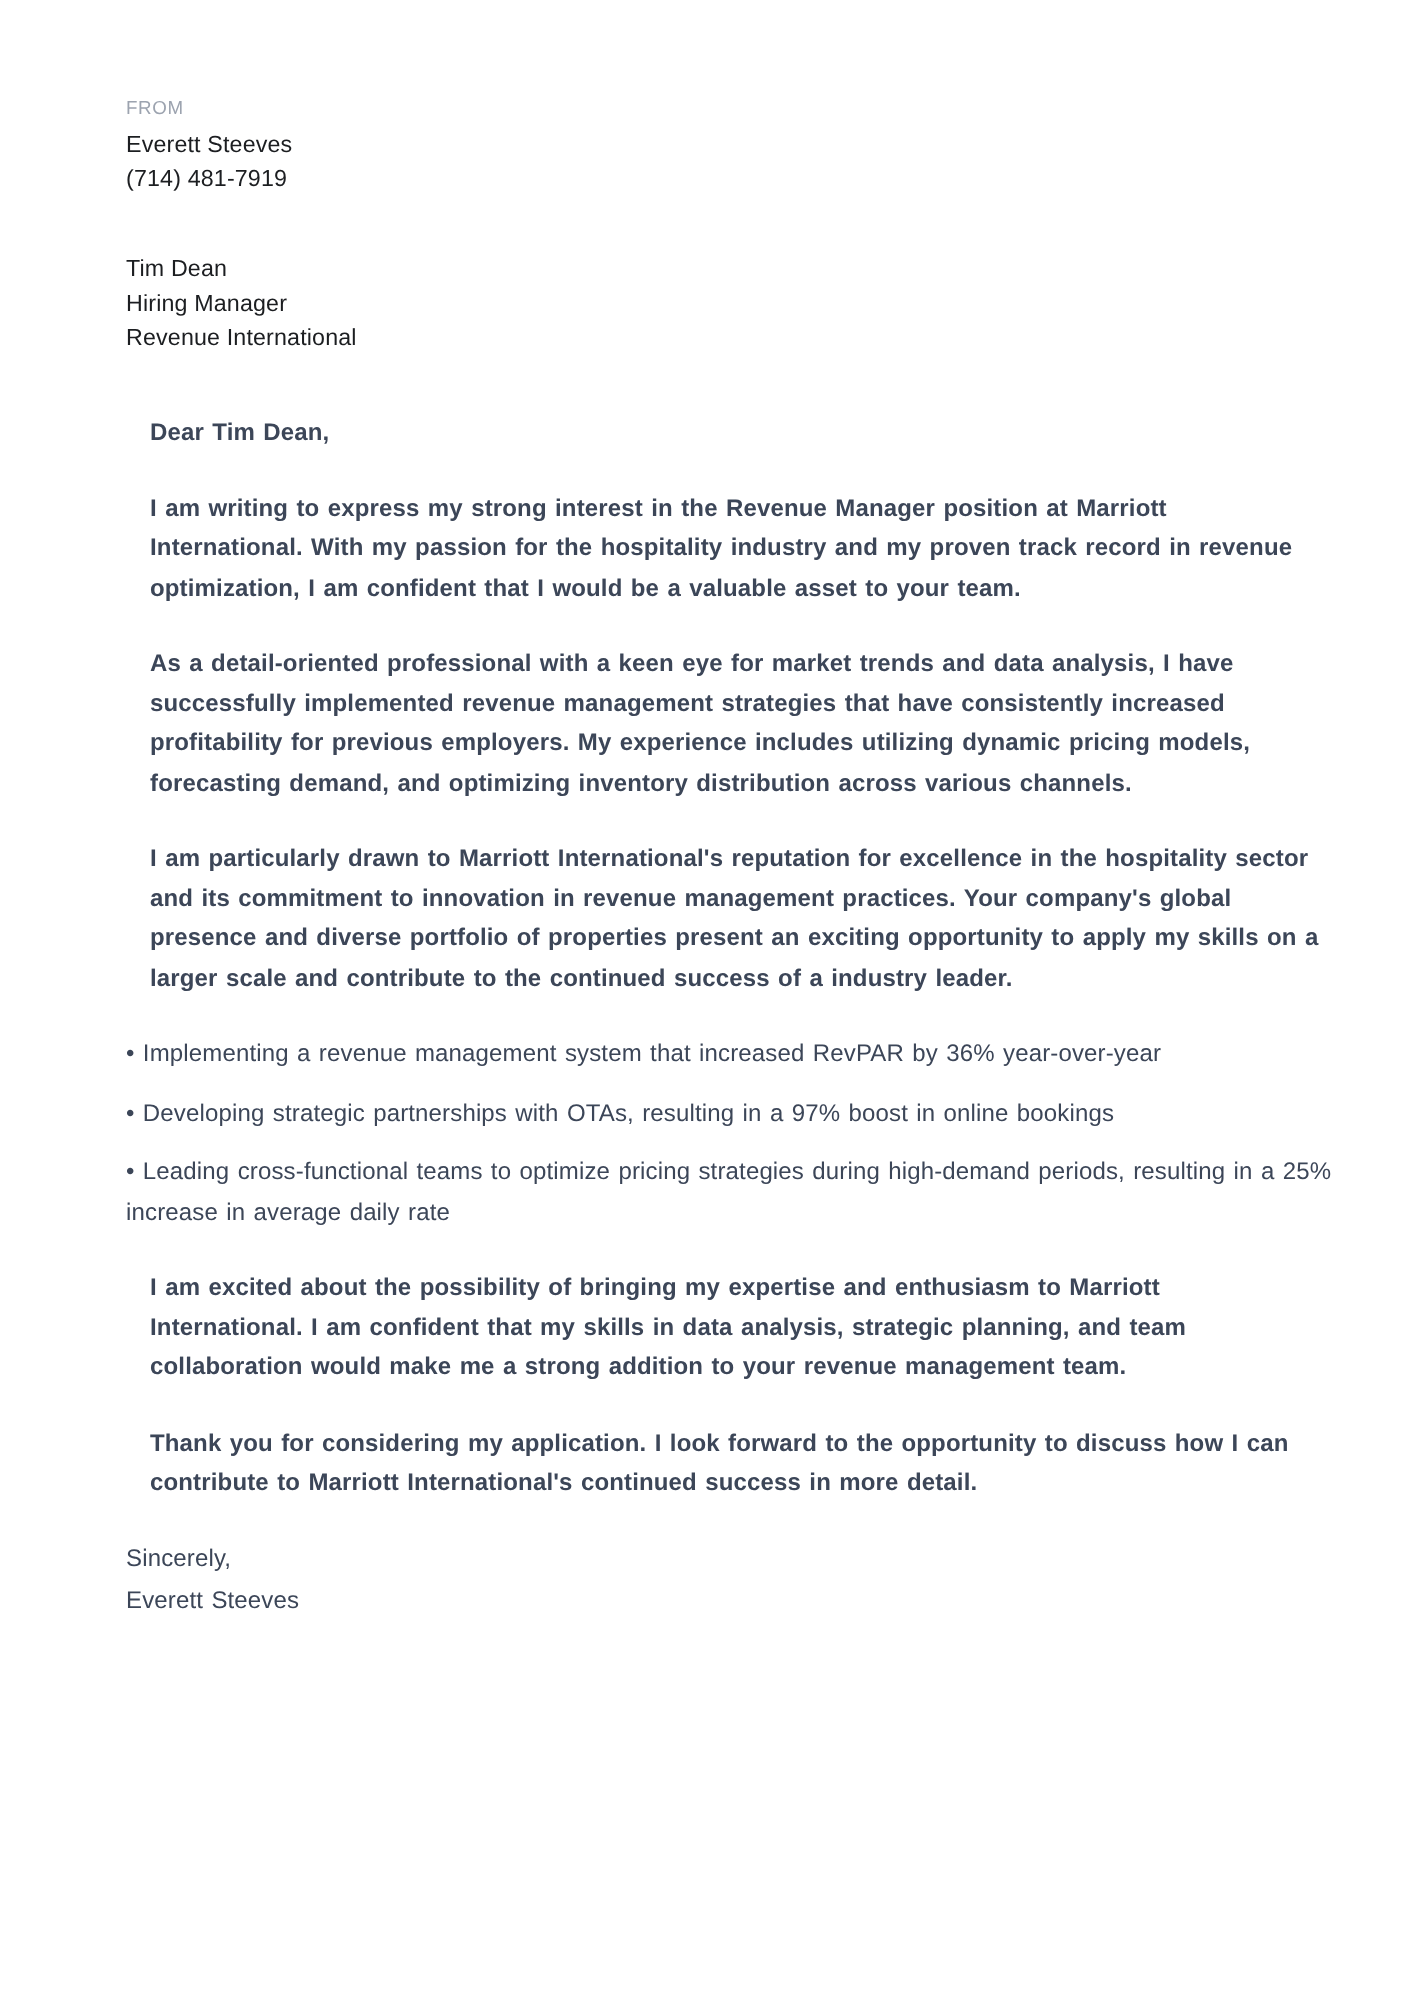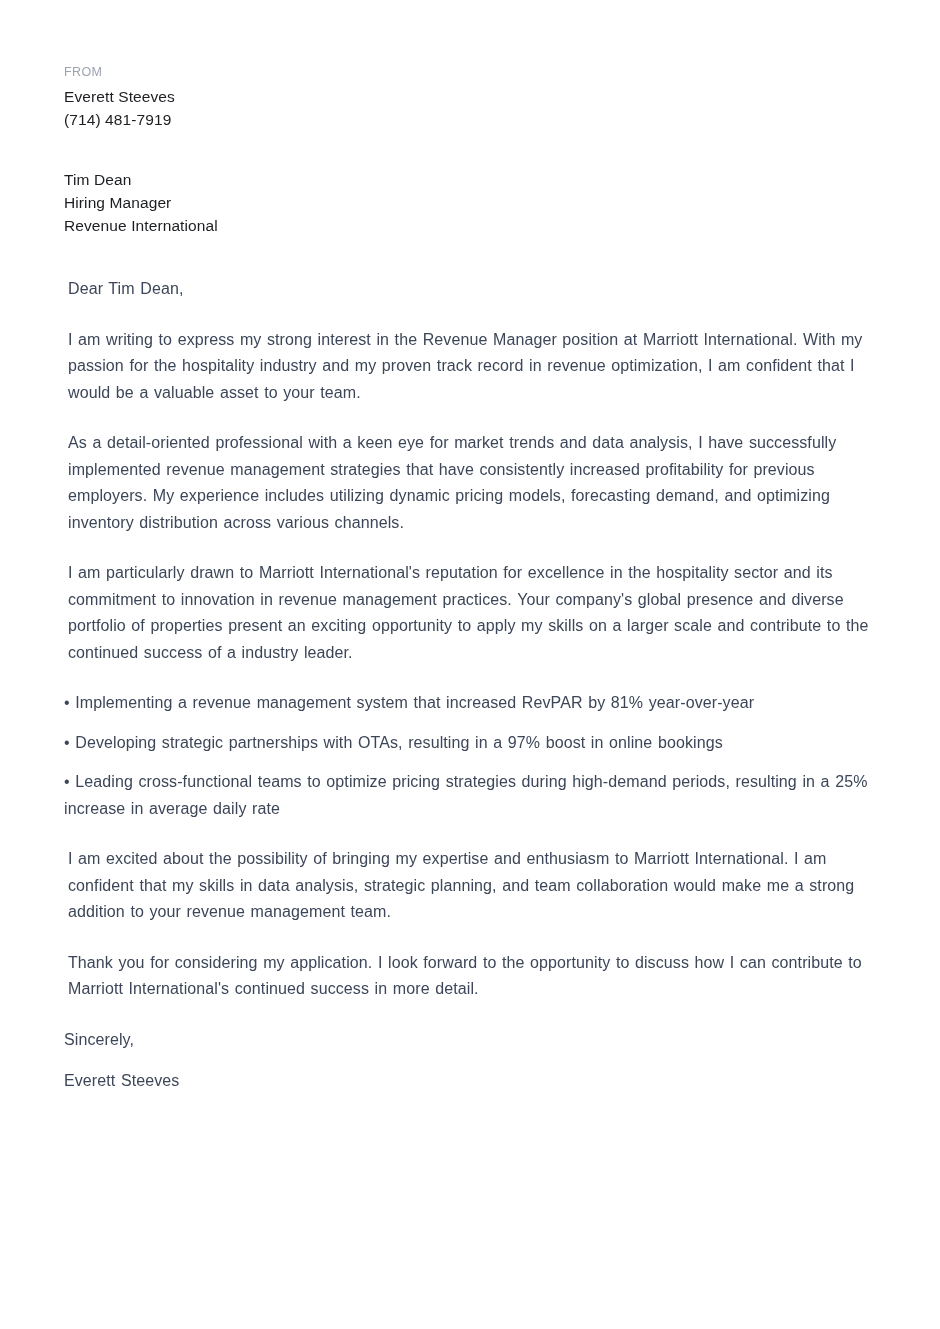--- a/index.html
+++ b/index.html
@@ -5,21 +5,21 @@
   * { margin: 0; padding: 0; box-sizing: border-box; }
 
   html, body {
     background: #ffffff;
   }
 
   .page {
     width: 940px;
     height: 1329px;
     background: var(--page_bg, #ffffff);
-    padding: 64px 44px 40px 64px;
+    padding: 64px 44px 40px 84px;
     font-family: "Liberation Sans", "DejaVu Sans", sans-serif;
     overflow: hidden;
   }
 
   
   .contact-block .label {
     font-size: 12.5px;
     line-height: 17px;
     color: var(--label_gray, #9ca3af);
     letter-spacing: 0.4px;
@@ -44,23 +44,23 @@
 
   .letter-body p {
     font-size: 16px;
     line-height: 26.5px;
     color: var(--body_text, #3c4658);
     letter-spacing: 0.1px;
     word-spacing: 1px;
     max-width: 832px;
   }
 
-  .letter-body p.para    { margin: 24px 4px; }
+  .letter-body p.para    { margin: 24px 16px; font-weight: bold; }
   .letter-body p.bullet  { margin: 13px 0; }
-  .letter-body p.closing { margin: 15px 0; }
+  .letter-body p.closing { margin: 2px 0; }
   .letter-body p:first-child { margin-top: 0; }
 </style>
 </head>
 <body>
 
 <div class="page">
 
   <header class="contact-block">
     <div class="label">FROM</div>
     <div class="line">Everett Steeves</div>
@@ -71,21 +71,21 @@
     <div class="line">Tim Dean</div>
     <div class="line">Hiring Manager</div>
     <div class="line">Revenue International</div>
   </section>
 
   <main class="letter-body" id="letter-body">
       <p class="para">Dear Tim Dean,</p>
       <p class="para">I am writing to express my strong interest in the Revenue Manager position at Marriott International. With my passion for the hospitality industry and my proven track record in revenue optimization, I am confident that I would be a valuable asset to your team.</p>
       <p class="para">As a detail-oriented professional with a keen eye for market trends and data analysis, I have successfully implemented revenue management strategies that have consistently increased profitability for previous employers. My experience includes utilizing dynamic pricing models, forecasting demand, and optimizing inventory distribution across various channels.</p>
       <p class="para">I am particularly drawn to Marriott International's reputation for excellence in the hospitality sector and its commitment to innovation in revenue management practices. Your company's global presence and diverse portfolio of properties present an exciting opportunity to apply my skills on a larger scale and contribute to the continued success of a industry leader.</p>
-      <p class="bullet">• Implementing a revenue management system that increased RevPAR by 81% year-over-year</p>
+      <p class="bullet">• Implementing a revenue management system that increased RevPAR by 36% year-over-year</p>
       <p class="bullet">• Developing strategic partnerships with OTAs, resulting in a 97% boost in online bookings</p>
       <p class="bullet">• Leading cross-functional teams to optimize pricing strategies during high-demand periods, resulting in a 25% increase in average daily rate</p>
       <p class="para">I am excited about the possibility of bringing my expertise and enthusiasm to Marriott International. I am confident that my skills in data analysis, strategic planning, and team collaboration would make me a strong addition to your revenue management team.</p>
       <p class="para">Thank you for considering my application. I look forward to the opportunity to discuss how I can contribute to Marriott International's continued success in more detail.</p>
       <p class="closing">Sincerely,</p>
       <p class="closing">Everett Steeves</p>
     </main>
 
 </div>
 

